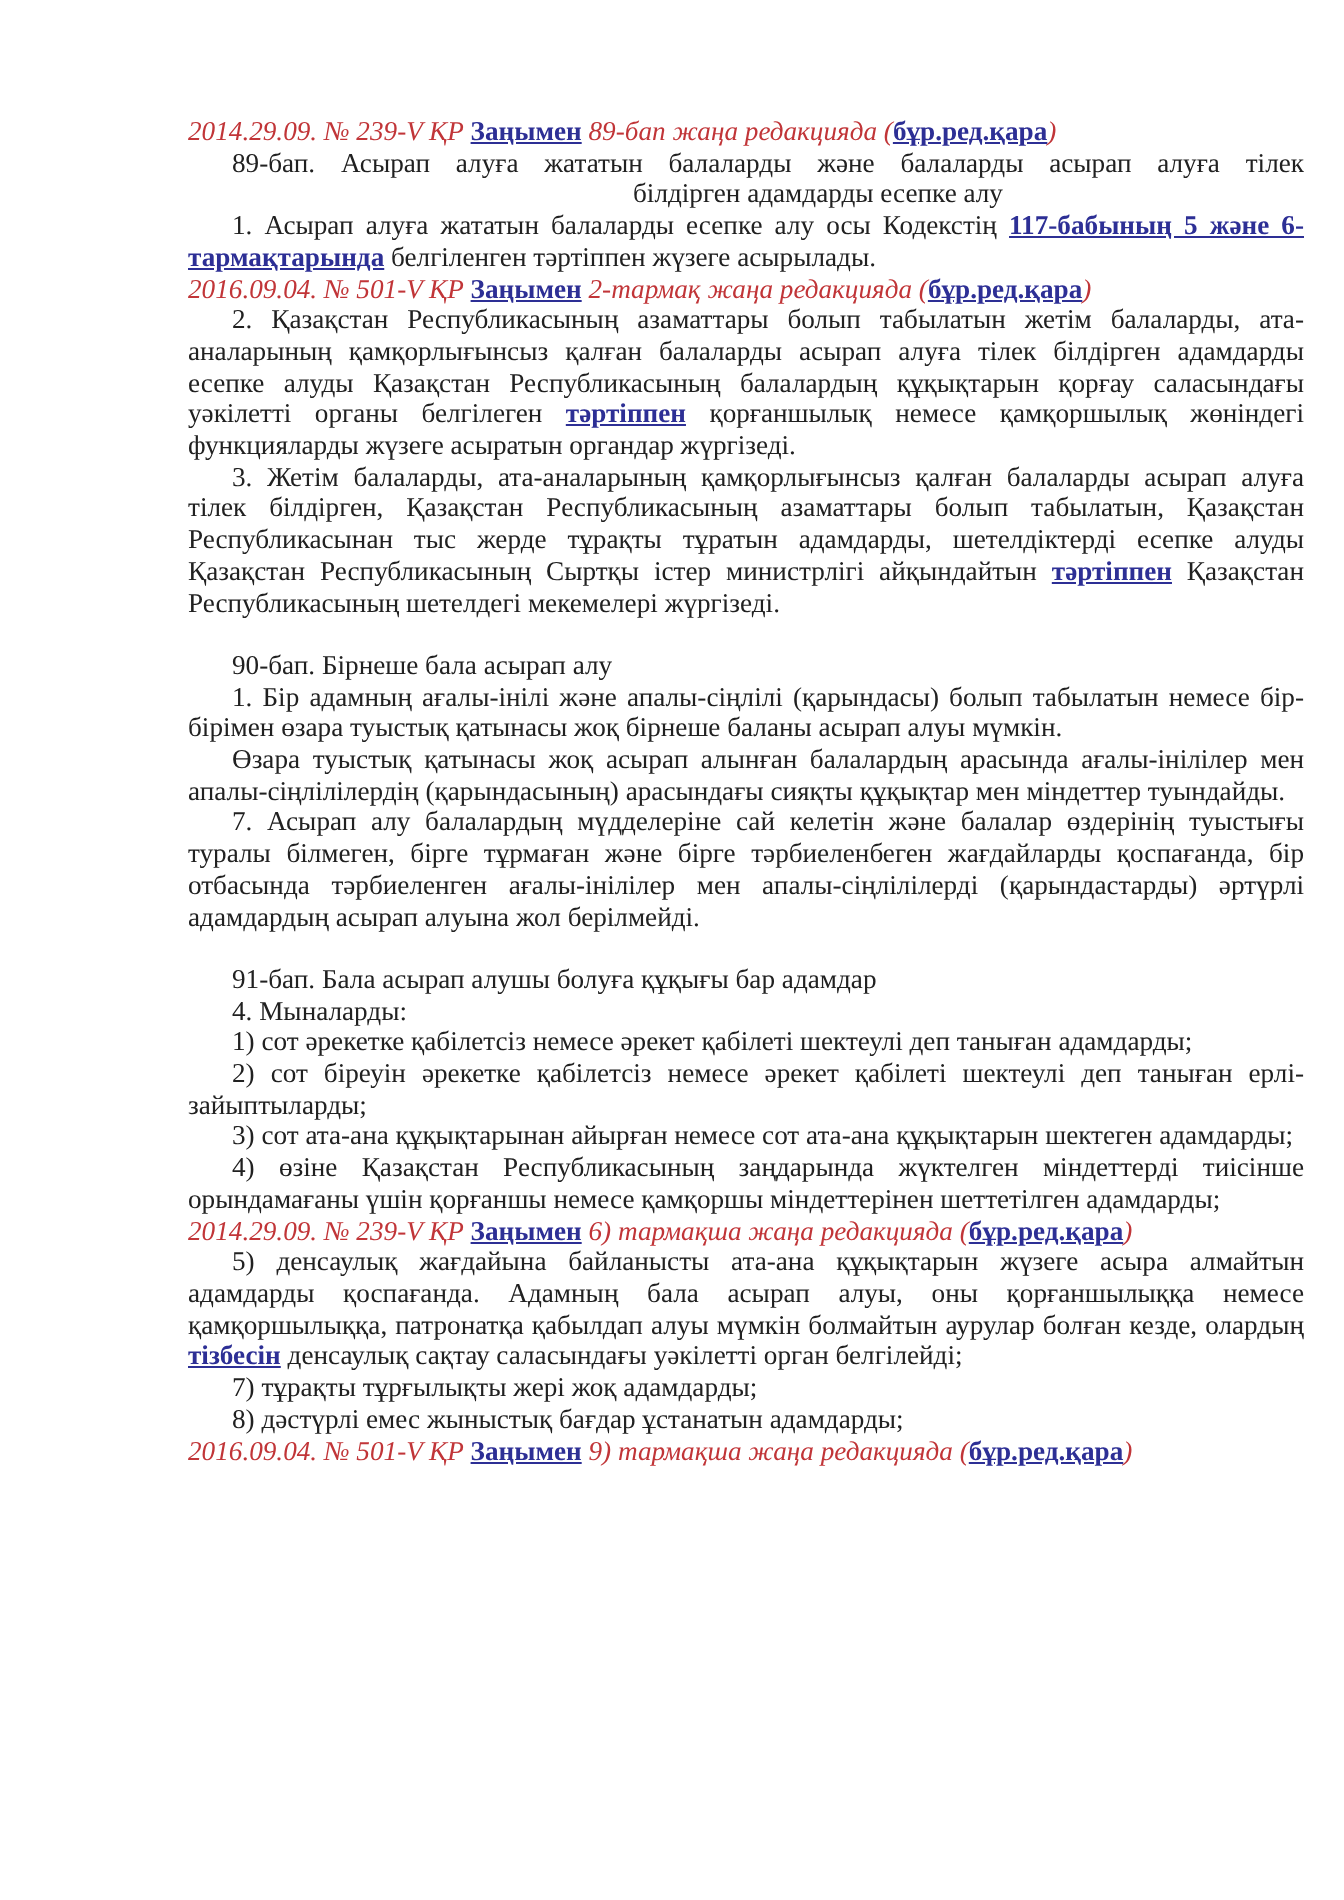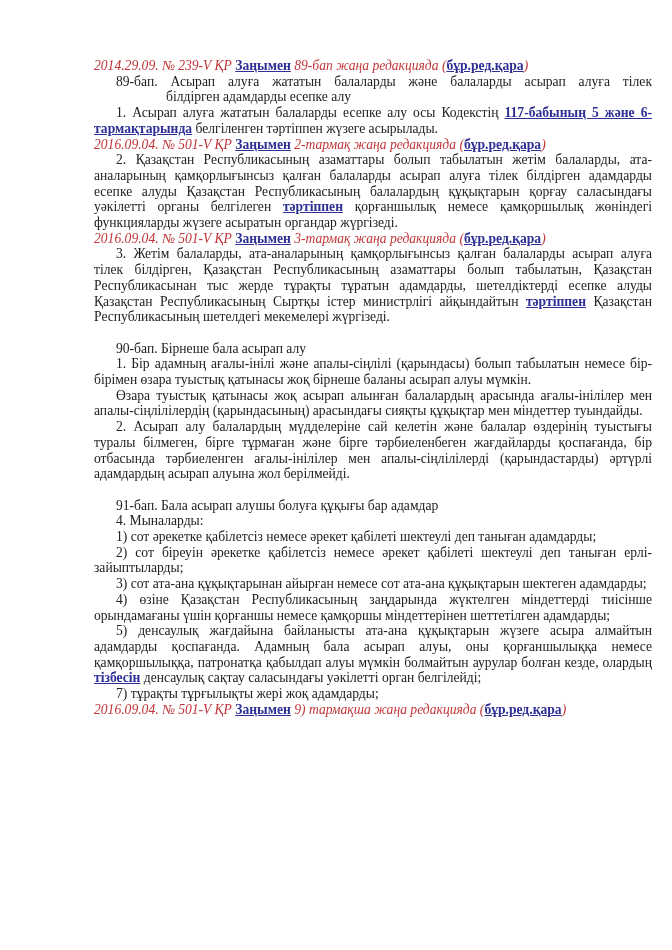--- a/index.html
+++ b/index.html
@@ -32,21 +32,21 @@
     text-align: left;
   }
   .heading { font-weight: normal; }
   .heading .hl { display: block; }
   .heading .hl.stretch {
     text-align: justify;
     text-align-last: justify;
     text-indent: 22px;
   }
   .heading .hl.single { text-indent: 22px; }
-  .heading .hl.cont { margin-left: 72px; }
+  .heading .hl.cont { margin-left: 72px; text-align: center; }
   .doclink {
     color: #2d2f95;
     font-weight: bold;
     font-style: normal;
     text-decoration: underline;
     cursor: pointer;
   }
   .spacer { height: 15.7px; }
 </style>
 </head>
@@ -55,35 +55,36 @@
 <div class="page">
   <div class="doc" id="doc">
       <p class="amendment"><span>2014.29.09. № 239-V ҚР </span><a class="doclink">Заңымен</a><span> 89-бап жаңа редакцияда (</span><a class="doclink">бұр.ред.қара</a><span>)</span></p>
       <p class="heading">
         <span class="hl stretch">89-бап. Асырап алуға жататын балаларды және балаларды асырап алуға тілек</span>
         <span class="hl cont">білдірген адамдарды есепке алу</span>
       </p>
       <p class="para"><span>1. Асырап алуға жататын балаларды есепке алу осы Кодекстің </span><a class="doclink">117-бабының 5 және 6-тармақтарында</a><span> белгіленген тәртіппен жүзеге асырылады.</span></p>
       <p class="amendment"><span>2016.09.04. № 501-V ҚР </span><a class="doclink">Заңымен</a><span> 2-тармақ жаңа редакцияда (</span><a class="doclink">бұр.ред.қара</a><span>)</span></p>
       <p class="para"><span>2. Қазақстан Республикасының азаматтары болып табылатын жетім балаларды, ата-аналарының қамқорлығынсыз қалған балаларды асырап алуға тілек білдірген адамдарды есепке алуды Қазақстан Республикасының балалардың құқықтарын қорғау саласындағы уәкілетті органы белгілеген </span><a class="doclink">тәртіппен</a><span> қорғаншылық немесе қамқоршылық жөніндегі функцияларды жүзеге асыратын органдар жүргізеді.</span></p>
-      <p class="amendment"><span>2016.09.04. № 501-V ҚР </span><a class="doclink">Заңымен</a><span> 3-тармақ жаңа редакцияда (</span><a class="doclink">бұр.ред.қара</a><span>)</span></p>
       <p class="para"><span>3. Жетім балаларды, ата-аналарының қамқорлығынсыз қалған балаларды асырап алуға тілек білдірген, Қазақстан Республикасының азаматтары болып табылатын, Қазақстан Республикасынан тыс жерде тұрақты тұратын адамдарды, шетелдіктерді есепке алуды Қазақстан Республикасының Сыртқы істер министрлігі айқындайтын </span><a class="doclink">тәртіппен</a><span> Қазақстан Республикасының шетелдегі мекемелері жүргізеді.</span></p>
       <p class="spacer"></p>
       <p class="heading">
         <span class="hl single">90-бап. Бірнеше бала асырап алу</span>
       </p>
       <p class="para"><span>1. Бір адамның ағалы-інілі және апалы-сіңлілі (қарындасы) болып табылатын немесе бір-бірімен өзара туыстық қатынасы жоқ бірнеше баланы асырап алуы мүмкін.</span></p>
       <p class="para"><span>Өзара туыстық қатынасы жоқ асырап алынған балалардың арасында ағалы-інілілер мен апалы-сіңлілілердің (қарындасының) арасындағы сияқты құқықтар мен міндеттер туындайды.</span></p>
-      <p class="para"><span>2. Асырап алу балалардың мүдделеріне сай келетін және балалар өздерінің туыстығы туралы білмеген, бірге тұрмаған және бірге тәрбиеленбеген жағдайларды қоспағанда, бір отбасында тәрбиеленген ағалы-інілілер мен апалы-сіңлілілерді (қарындастарды) әртүрлі адамдардың асырап алуына жол берілмейді.</span></p>
+      <p class="para"><span>7. Асырап алу балалардың мүдделеріне сай келетін және балалар өздерінің туыстығы туралы білмеген, бірге тұрмаған және бірге тәрбиеленбеген жағдайларды қоспағанда, бір отбасында тәрбиеленген ағалы-інілілер мен апалы-сіңлілілерді (қарындастарды) әртүрлі адамдардың асырап алуына жол берілмейді.</span></p>
       <p class="spacer"></p>
       <p class="heading">
         <span class="hl single">91-бап. Бала асырап алушы болуға құқығы бар адамдар</span>
       </p>
       <p class="para"><span>4. Мыналарды:</span></p>
       <p class="para"><span>1) сот әрекетке қабілетсіз немесе әрекет қабілеті шектеулі деп таныған адамдарды;</span></p>
       <p class="para"><span>2) сот біреуін әрекетке қабілетсіз немесе әрекет қабілеті шектеулі деп таныған ерлі-зайыптыларды;</span></p>
       <p class="para"><span>3) сот ата-ана құқықтарынан айырған немесе сот ата-ана құқықтарын шектеген адамдарды;</span></p>
       <p class="para"><span>4) өзіне Қазақстан Республикасының заңдарында жүктелген міндеттерді тиісінше орындамағаны үшін қорғаншы немесе қамқоршы міндеттерінен шеттетілген адамдарды;</span></p>
+      <p class="amendment"><span>2014.29.09. № 239-V ҚР </span><a class="doclink">Заңымен</a><span> 6) тармақша жаңа редакцияда (</span><a class="doclink">бұр.ред.қара</a><span>)</span></p>
       <p class="para"><span>5) денсаулық жағдайына байланысты ата-ана құқықтарын жүзеге асыра алмайтын адамдарды қоспағанда. Адамның бала асырап алуы, оны қорғаншылыққа немесе қамқоршылыққа, патронатқа қабылдап алуы мүмкін болмайтын аурулар болған кезде, олардың </span><a class="doclink">тізбесін</a><span> денсаулық сақтау саласындағы уәкілетті орган белгілейді;</span></p>
       <p class="para"><span>7) тұрақты тұрғылықты жері жоқ адамдарды;</span></p>
+      <p class="para"><span>8) дәстүрлі емес жыныстық бағдар ұстанатын адамдарды;</span></p>
       <p class="amendment"><span>2016.09.04. № 501-V ҚР </span><a class="doclink">Заңымен</a><span> 9) тармақша жаңа редакцияда (</span><a class="doclink">бұр.ред.қара</a><span>)</span></p>
     </div>
 </div>
 
 </body></html>

